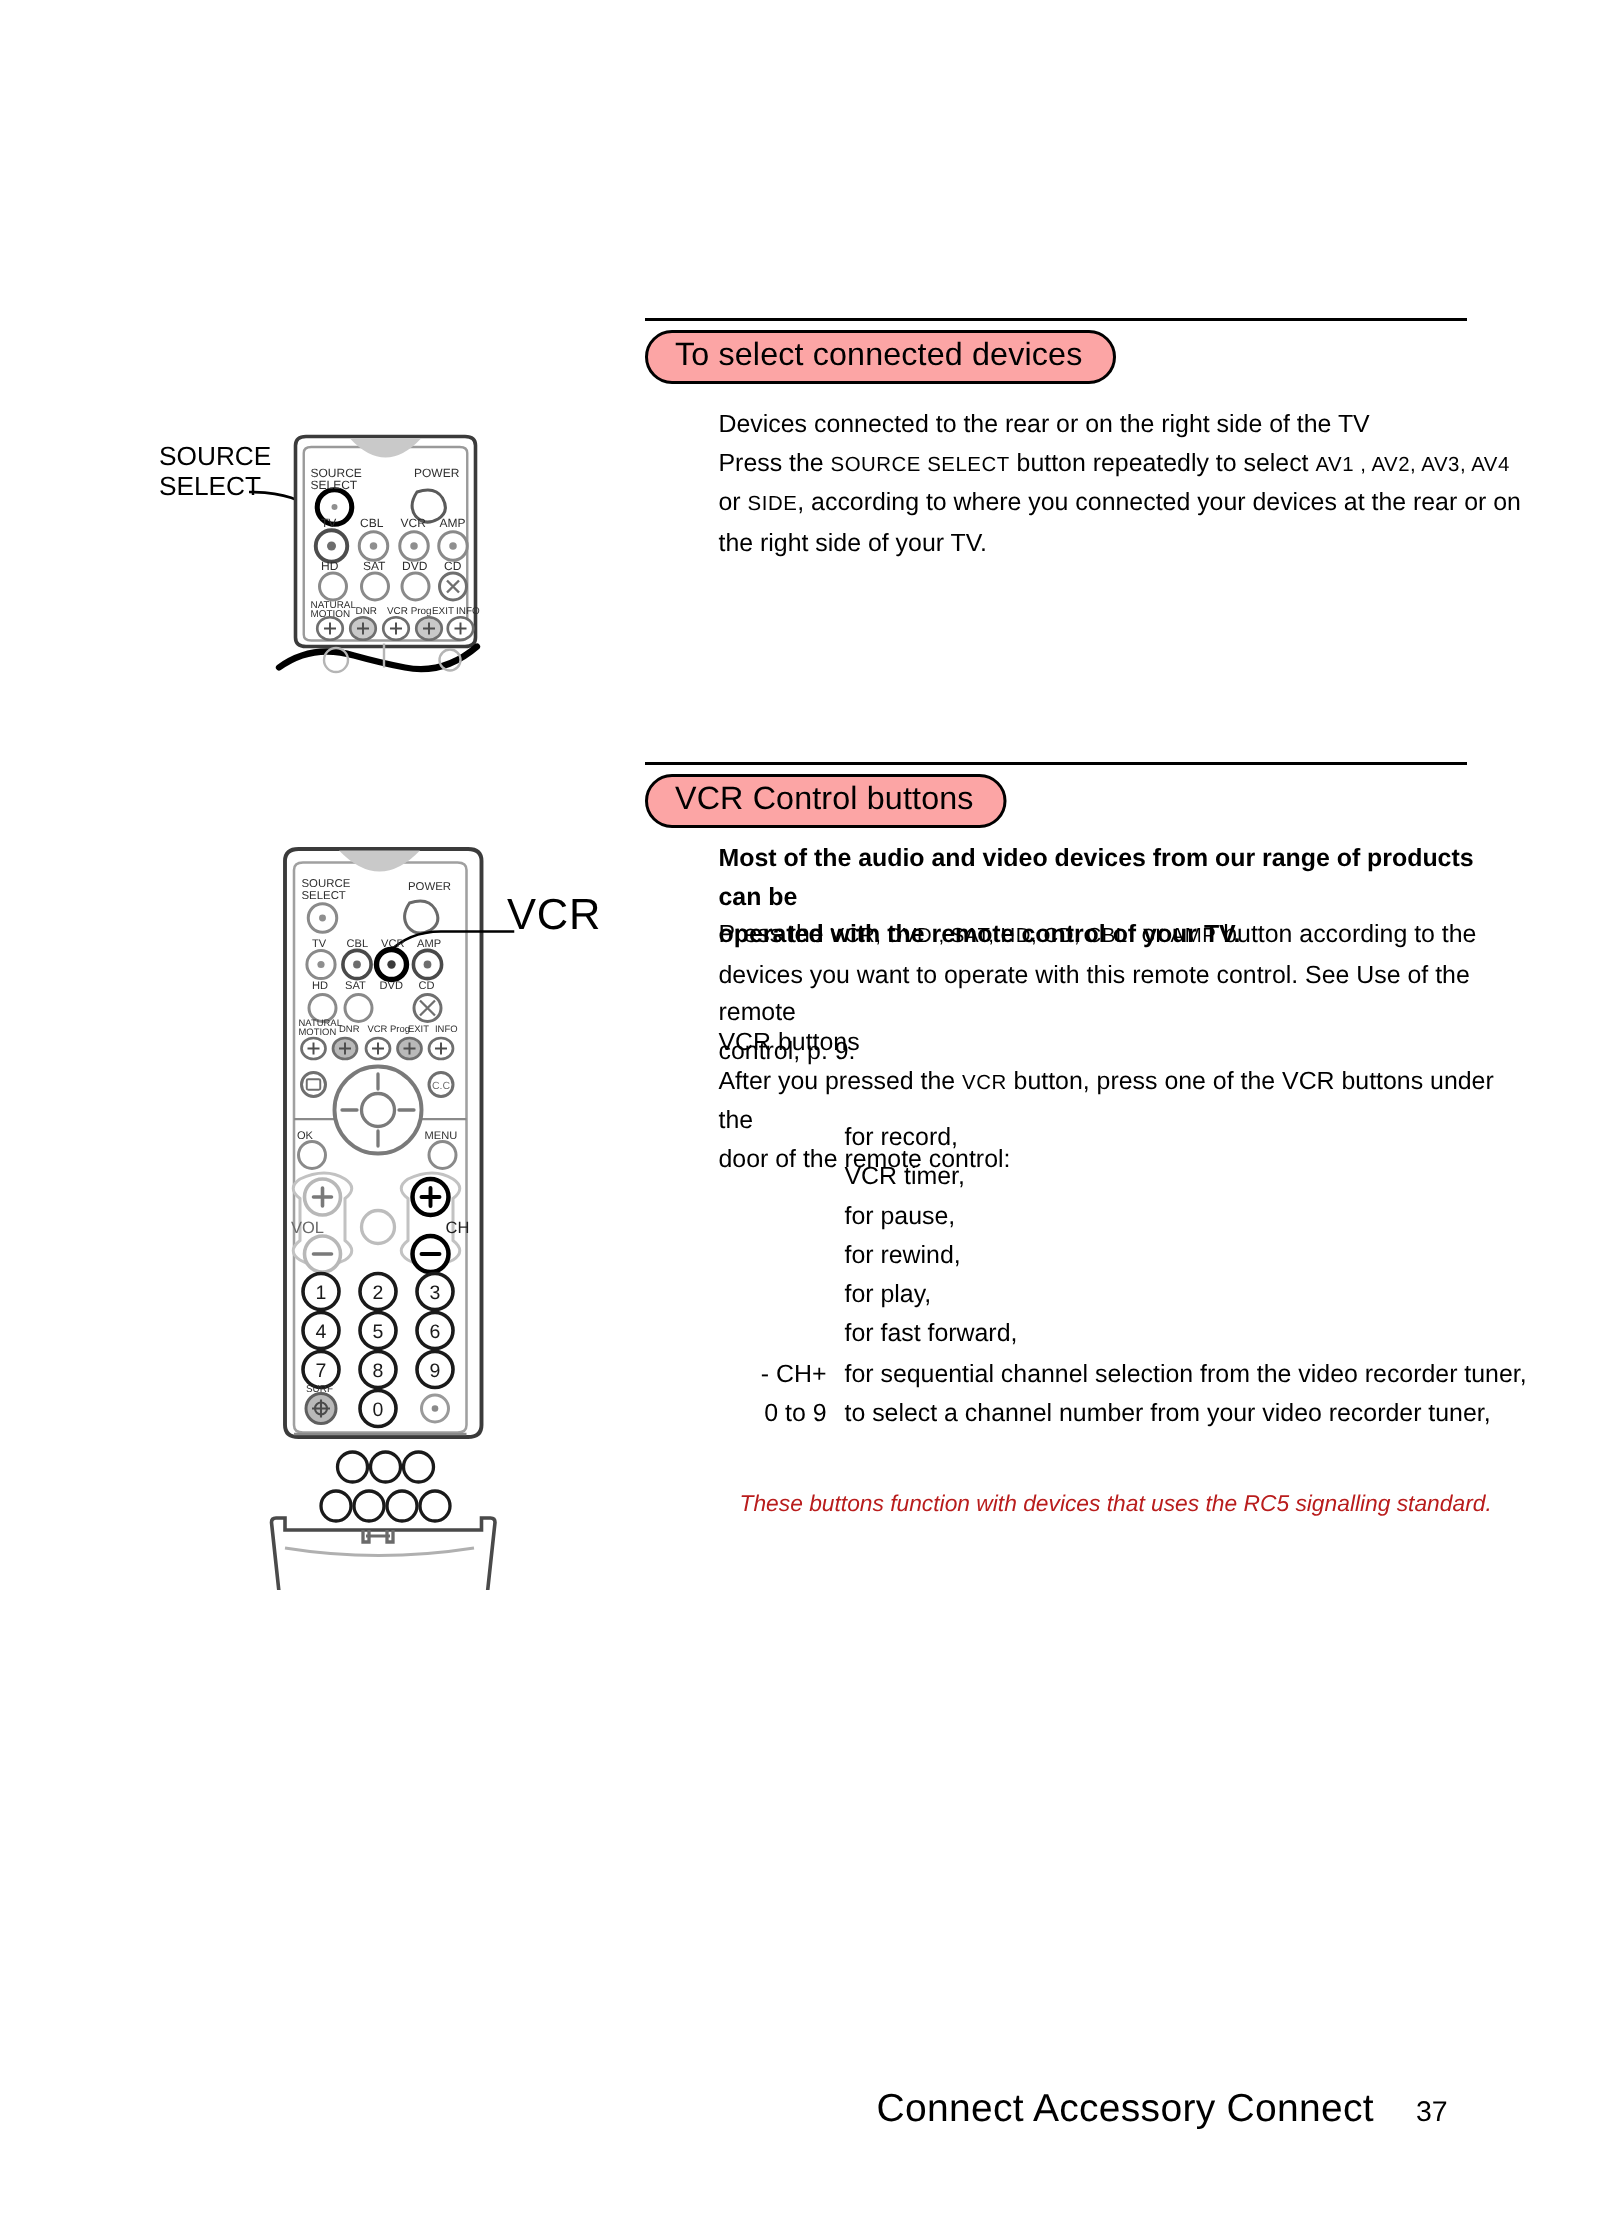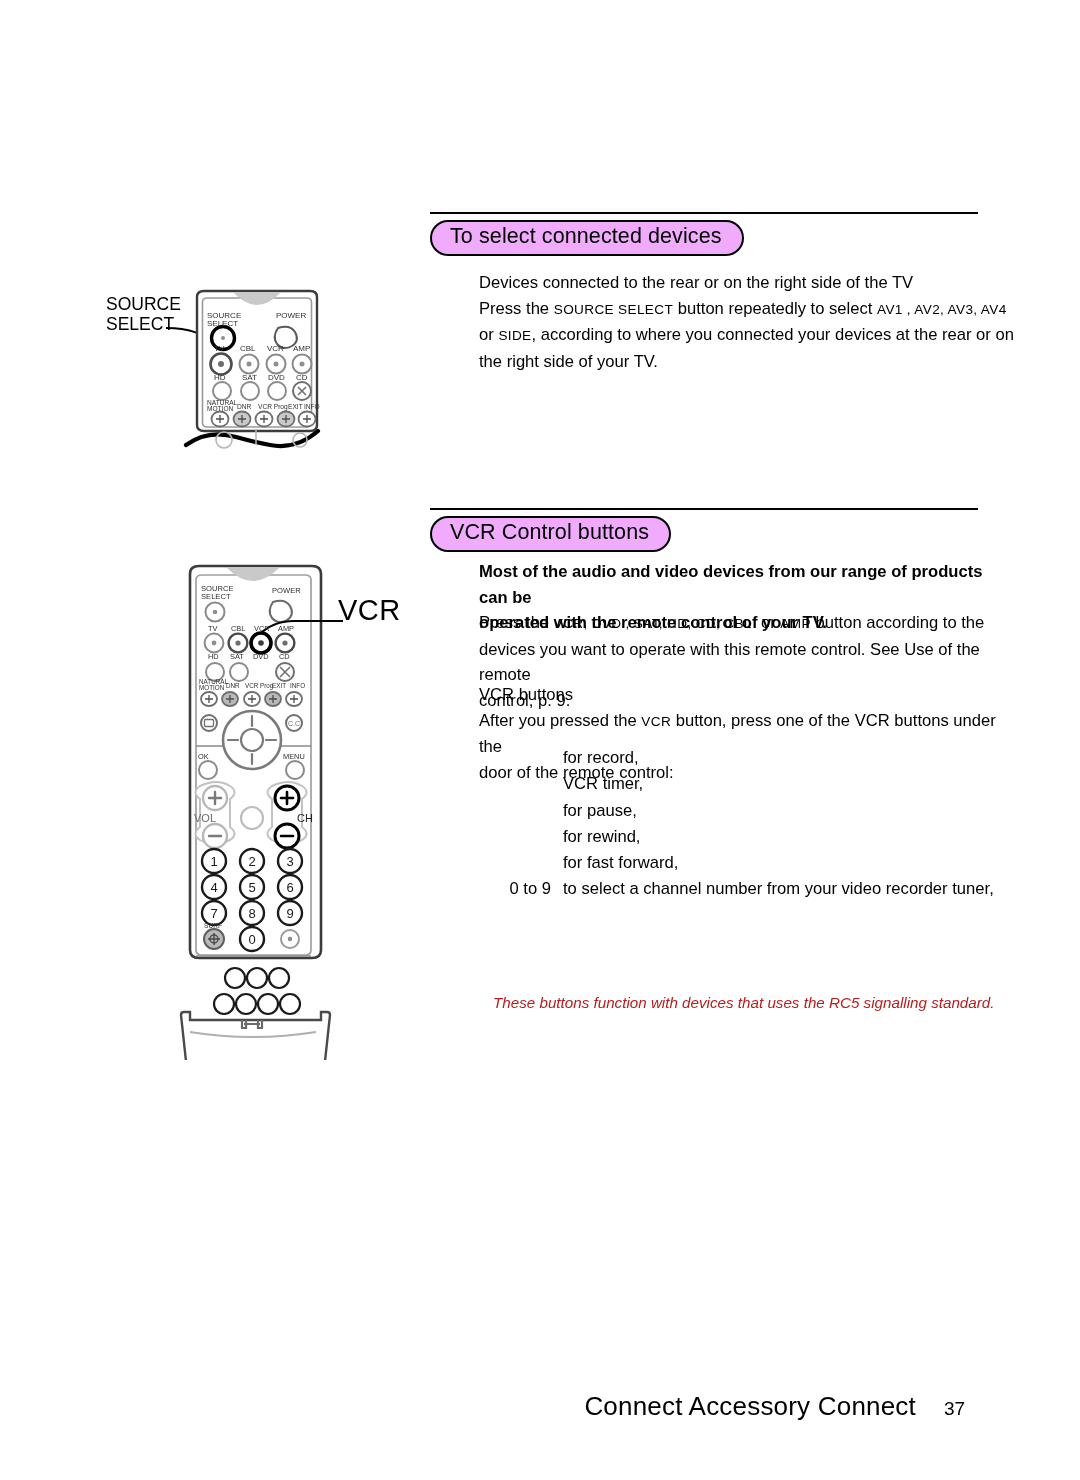--- a/index.html
+++ b/index.html
@@ -39,21 +39,21 @@
     position: absolute;
     top: 8px;
     left: 0;
     height: 36px;
     border: 2.2px solid #000;
     border-radius: 19px;
     box-sizing: border-box;
     display: flex;
     align-items: center;
     padding: 0 20px 0 18px;
-    background: #f0abfc;
+    background: #fca5a5;
   }
   .section-head .pill span {
     font-size: 21.5px;
     letter-spacing: 0.1px;
     white-space: nowrap;
     line-height: 1;
     position: relative;
     top: -1px;
   }
 
@@ -213,21 +213,31 @@
         <div class="desc">for pause,</div>
       </div>
       <div class="vcr-row indented">
         <div class="key"></div>
         <div class="sym"></div>
         <div class="desc">for rewind,</div>
       </div>
       <div class="vcr-row indented">
         <div class="key"></div>
         <div class="sym"></div>
+        <div class="desc">for play,</div>
+      </div>
+      <div class="vcr-row indented">
+        <div class="key"></div>
+        <div class="sym"></div>
         <div class="desc">for fast forward,</div>
+      </div>
+      <div class="vcr-row">
+        <div class="key">- CH+</div>
+        <div class="sym"></div>
+        <div class="desc">for sequential channel selection from the video recorder tuner,</div>
       </div>
       <div class="vcr-row">
         <div class="key">0 to 9</div>
         <div class="sym"></div>
         <div class="desc">to select a channel number from your video recorder tuner,</div>
       </div>
     </div>
 
   <div id="note">These buttons function with devices that uses the RC5 signalling standard.</div>
 

